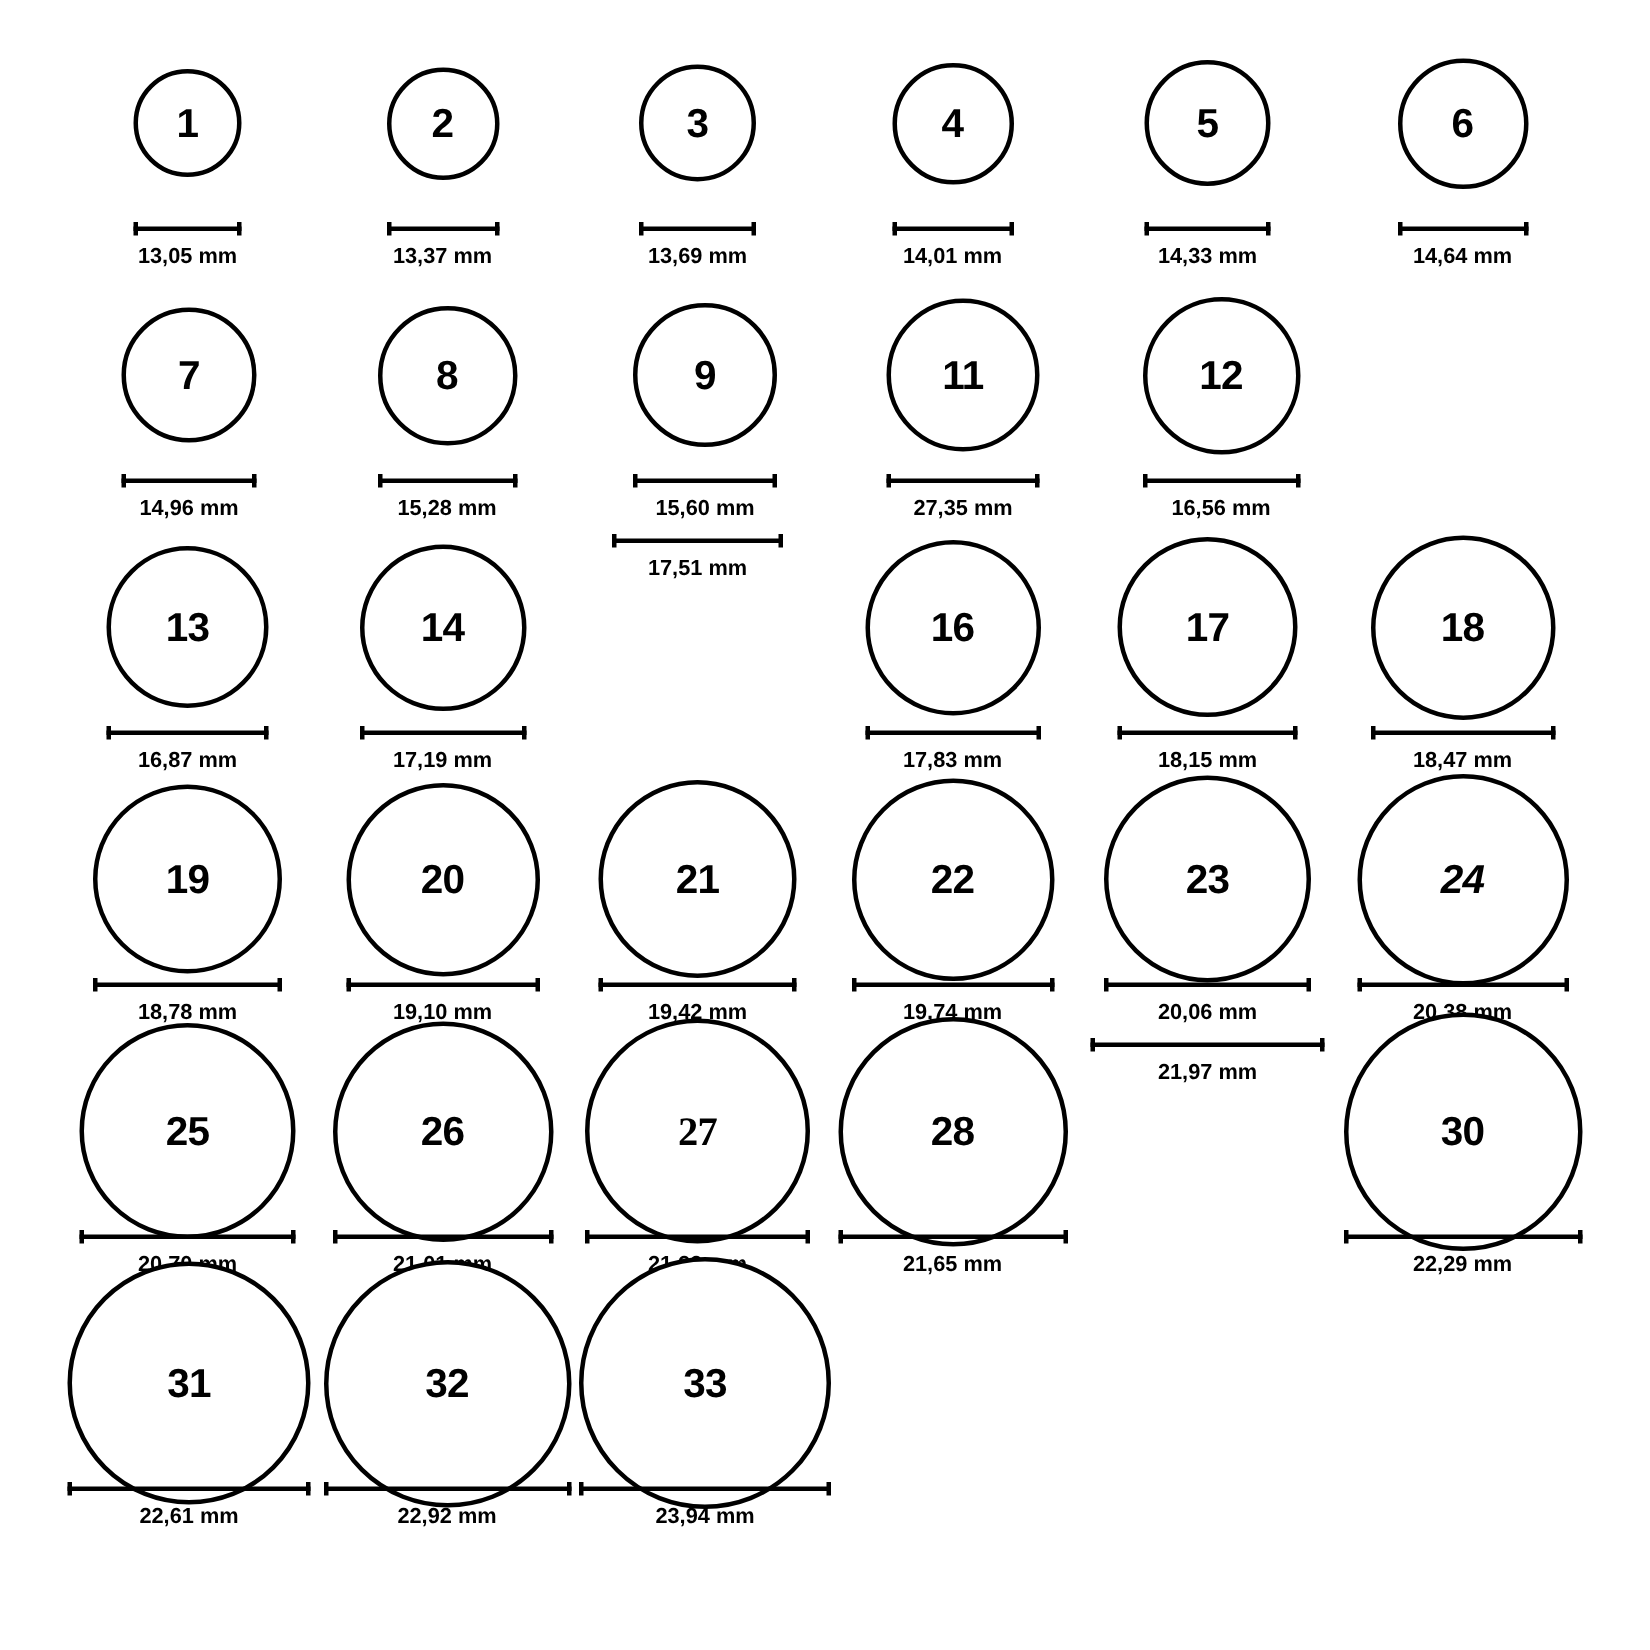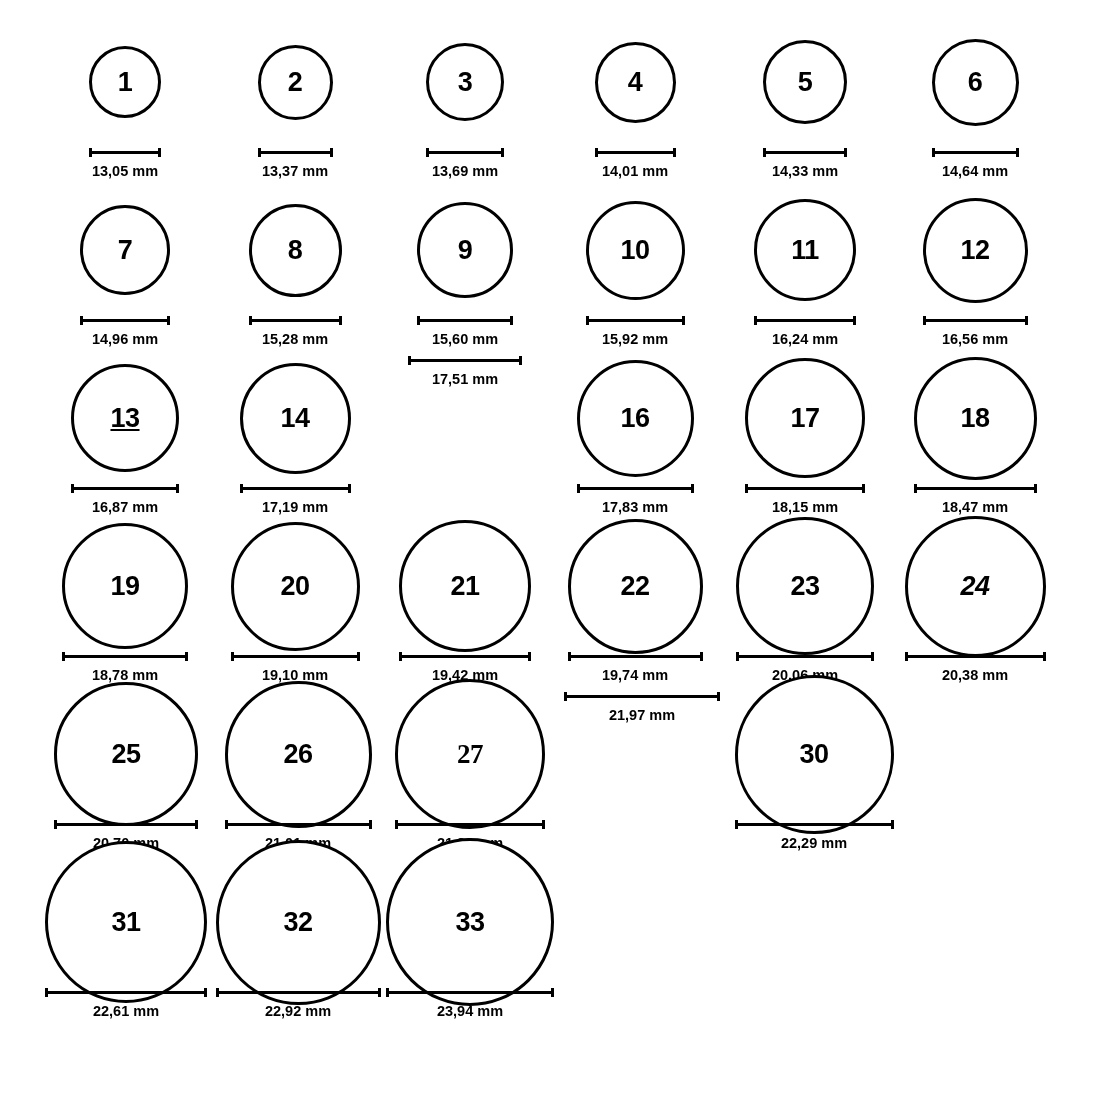--- a/index.html
+++ b/index.html
@@ -230,46 +230,31 @@
           <div class="caliper" style="width: 96px;">
             <div class="bar"></div>
             <div class="tick left"></div>
             <div class="tick right"></div>
           </div>
           <div class="mm-label">15,60 mm</div>
         </div>
       </div>
       <div class="size-cell">
         <div class="ring-wrap">
-          <div class="ring" style="width: 99px; height: 99px;">
-            <span class="ring-number">10</span>
-          </div>
-        </div>
-        <div class="measure">
-          <div class="caliper" style="width: 99px;">
-            <div class="bar"></div>
-            <div class="tick left"></div>
-            <div class="tick right"></div>
-          </div>
-          <div class="mm-label">15,92 mm</div>
-        </div>
-      </div>
-      <div class="size-cell">
-        <div class="ring-wrap">
           <div class="ring" style="width: 102px; height: 102px;">
             <span class="ring-number">11</span>
           </div>
         </div>
         <div class="measure">
           <div class="caliper" style="width: 102px;">
             <div class="bar"></div>
             <div class="tick left"></div>
             <div class="tick right"></div>
           </div>
-          <div class="mm-label">16,24 mm</div>
+          <div class="mm-label">27,35 mm</div>
         </div>
       </div>
       <div class="size-cell">
         <div class="ring-wrap">
           <div class="ring" style="width: 105px; height: 105px;">
             <span class="ring-number">12</span>
           </div>
         </div>
         <div class="measure">
           <div class="caliper" style="width: 105px;">
@@ -277,21 +262,21 @@
             <div class="tick left"></div>
             <div class="tick right"></div>
           </div>
           <div class="mm-label">16,56 mm</div>
         </div>
       </div>
     </div>
     <div class="chart-row">
       <div class="size-cell">
         <div class="ring-wrap">
-          <div class="ring" style="width: 108px; height: 108px; text-decoration: underline;">
+          <div class="ring" style="width: 108px; height: 108px;">
             <span class="ring-number">13</span>
           </div>
         </div>
         <div class="measure">
           <div class="caliper" style="width: 108px;">
             <div class="bar"></div>
             <div class="tick left"></div>
             <div class="tick right"></div>
           </div>
           <div class="mm-label">16,87 mm</div>
@@ -497,20 +482,35 @@
             <span class="ring-number">27</span>
           </div>
         </div>
         <div class="measure">
           <div class="caliper" style="width: 150px;">
             <div class="bar"></div>
             <div class="tick left"></div>
             <div class="tick right"></div>
           </div>
           <div class="mm-label">21,33 mm</div>
+        </div>
+      </div>
+      <div class="size-cell">
+        <div class="ring-wrap">
+          <div class="ring" style="width: 153px; height: 153px;">
+            <span class="ring-number">28</span>
+          </div>
+        </div>
+        <div class="measure">
+          <div class="caliper" style="width: 153px;">
+            <div class="bar"></div>
+            <div class="tick left"></div>
+            <div class="tick right"></div>
+          </div>
+          <div class="mm-label">21,65 mm</div>
         </div>
       </div>
       <div class="size-cell">
         <div class="measure">
           <div class="caliper" style="width: 156px;">
             <div class="bar"></div>
             <div class="tick left"></div>
             <div class="tick right"></div>
           </div>
           <div class="mm-label">21,97 mm</div>

